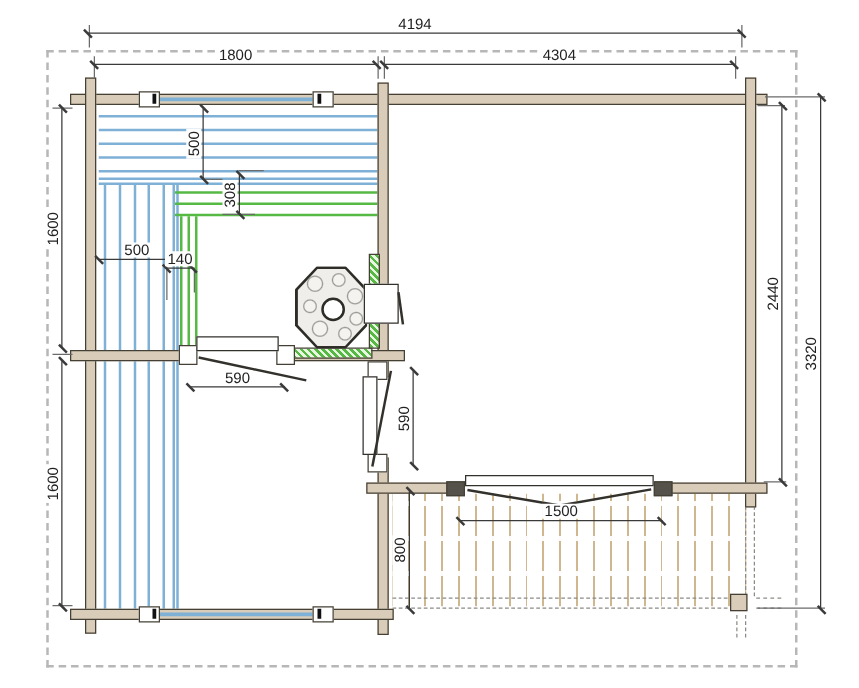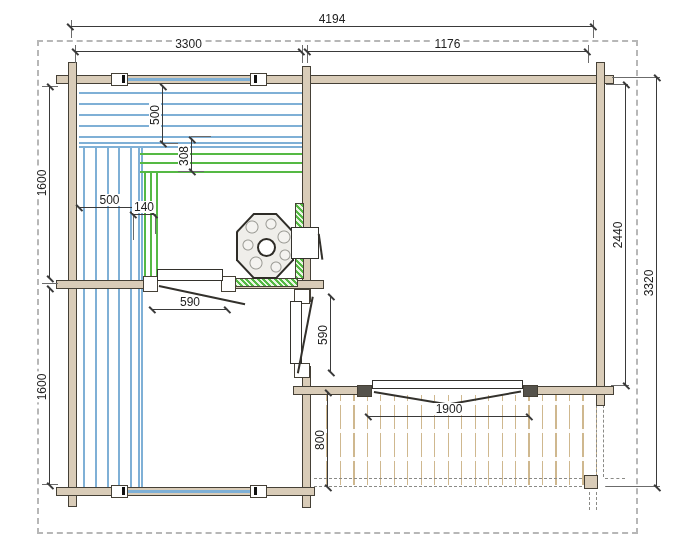--- a/index.html
+++ b/index.html
@@ -180,26 +180,26 @@
   <div class="ext" style="left:155px;top:214px;width:1px;height:20px;"></div>
 
   <div class="dim h" style="left:70px;top:26px;width:524px;">
     <i class="tk a"></i>
       <i class="tk b"></i>
     <span class="lab">4194</span>
   </div>
   <div class="dim h" style="left:75px;top:51px;width:227px;">
     <i class="tk a"></i>
       <i class="tk b"></i>
-    <span class="lab">3300</span>
+    <span class="lab">1800</span>
   </div>
   <div class="dim h" style="left:307px;top:51px;width:281px;">
     <i class="tk a"></i>
       <i class="tk b"></i>
-    <span class="lab">1176</span>
+    <span class="lab">4304</span>
   </div>
   <div class="dim v" style="left:49px;top:87px;height:191px;">
     <i class="tk a"></i>
       <i class="tk b"></i>
     <span class="lab">1600</span>
   </div>
   <div class="dim v" style="left:49px;top:289px;height:196px;">
     <i class="tk a"></i>
       <i class="tk b"></i>
     <span class="lab">1600</span>
@@ -240,21 +240,21 @@
     <span class="lab">590</span>
   </div>
   <div class="dim v" style="left:330px;top:297px;height:75px;">
     <i class="tk a"></i>
       <i class="tk b"></i>
     <span class="lab">590</span>
   </div>
   <div class="dim h" style="left:368px;top:416px;width:162px;">
     <i class="tk a"></i>
       <i class="tk b"></i>
-    <span class="lab">1900</span>
+    <span class="lab">1500</span>
   </div>
   <div class="dim v" style="left:327px;top:393px;height:94px;">
     <i class="tk a"></i>
       <i class="tk b"></i>
     <span class="lab">800</span>
   </div>
 
 </div>
 
 </body></html>

